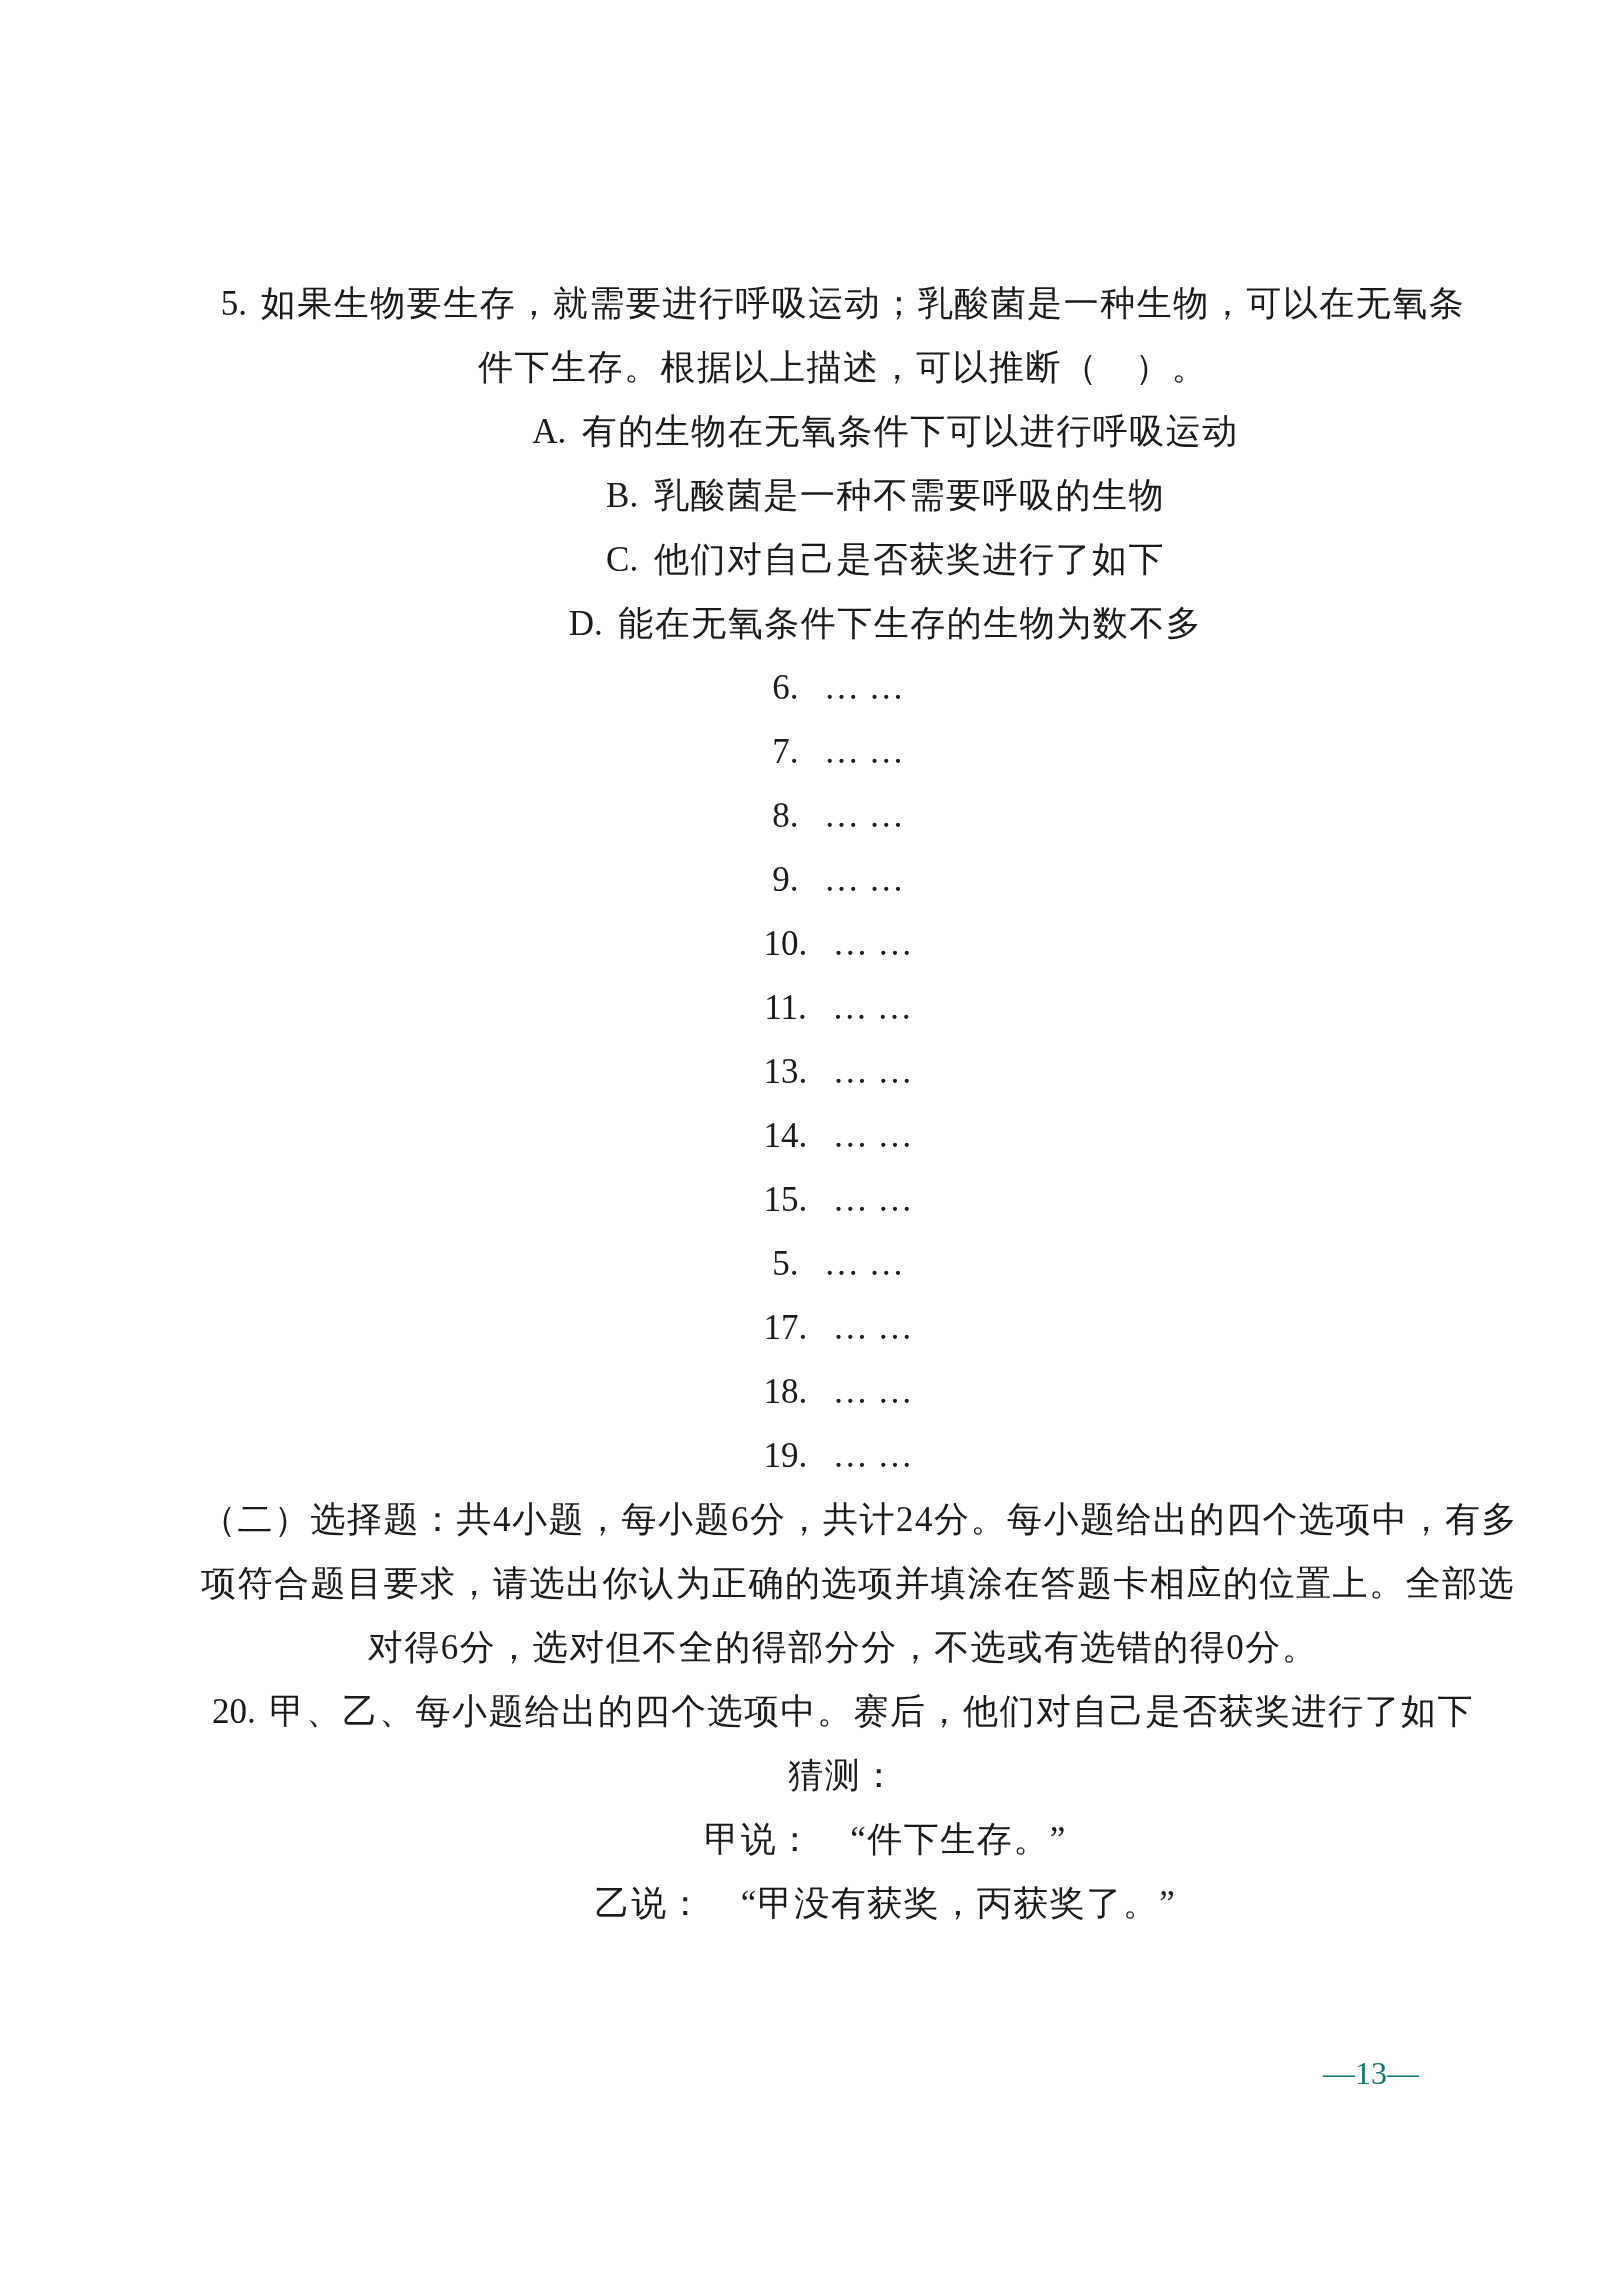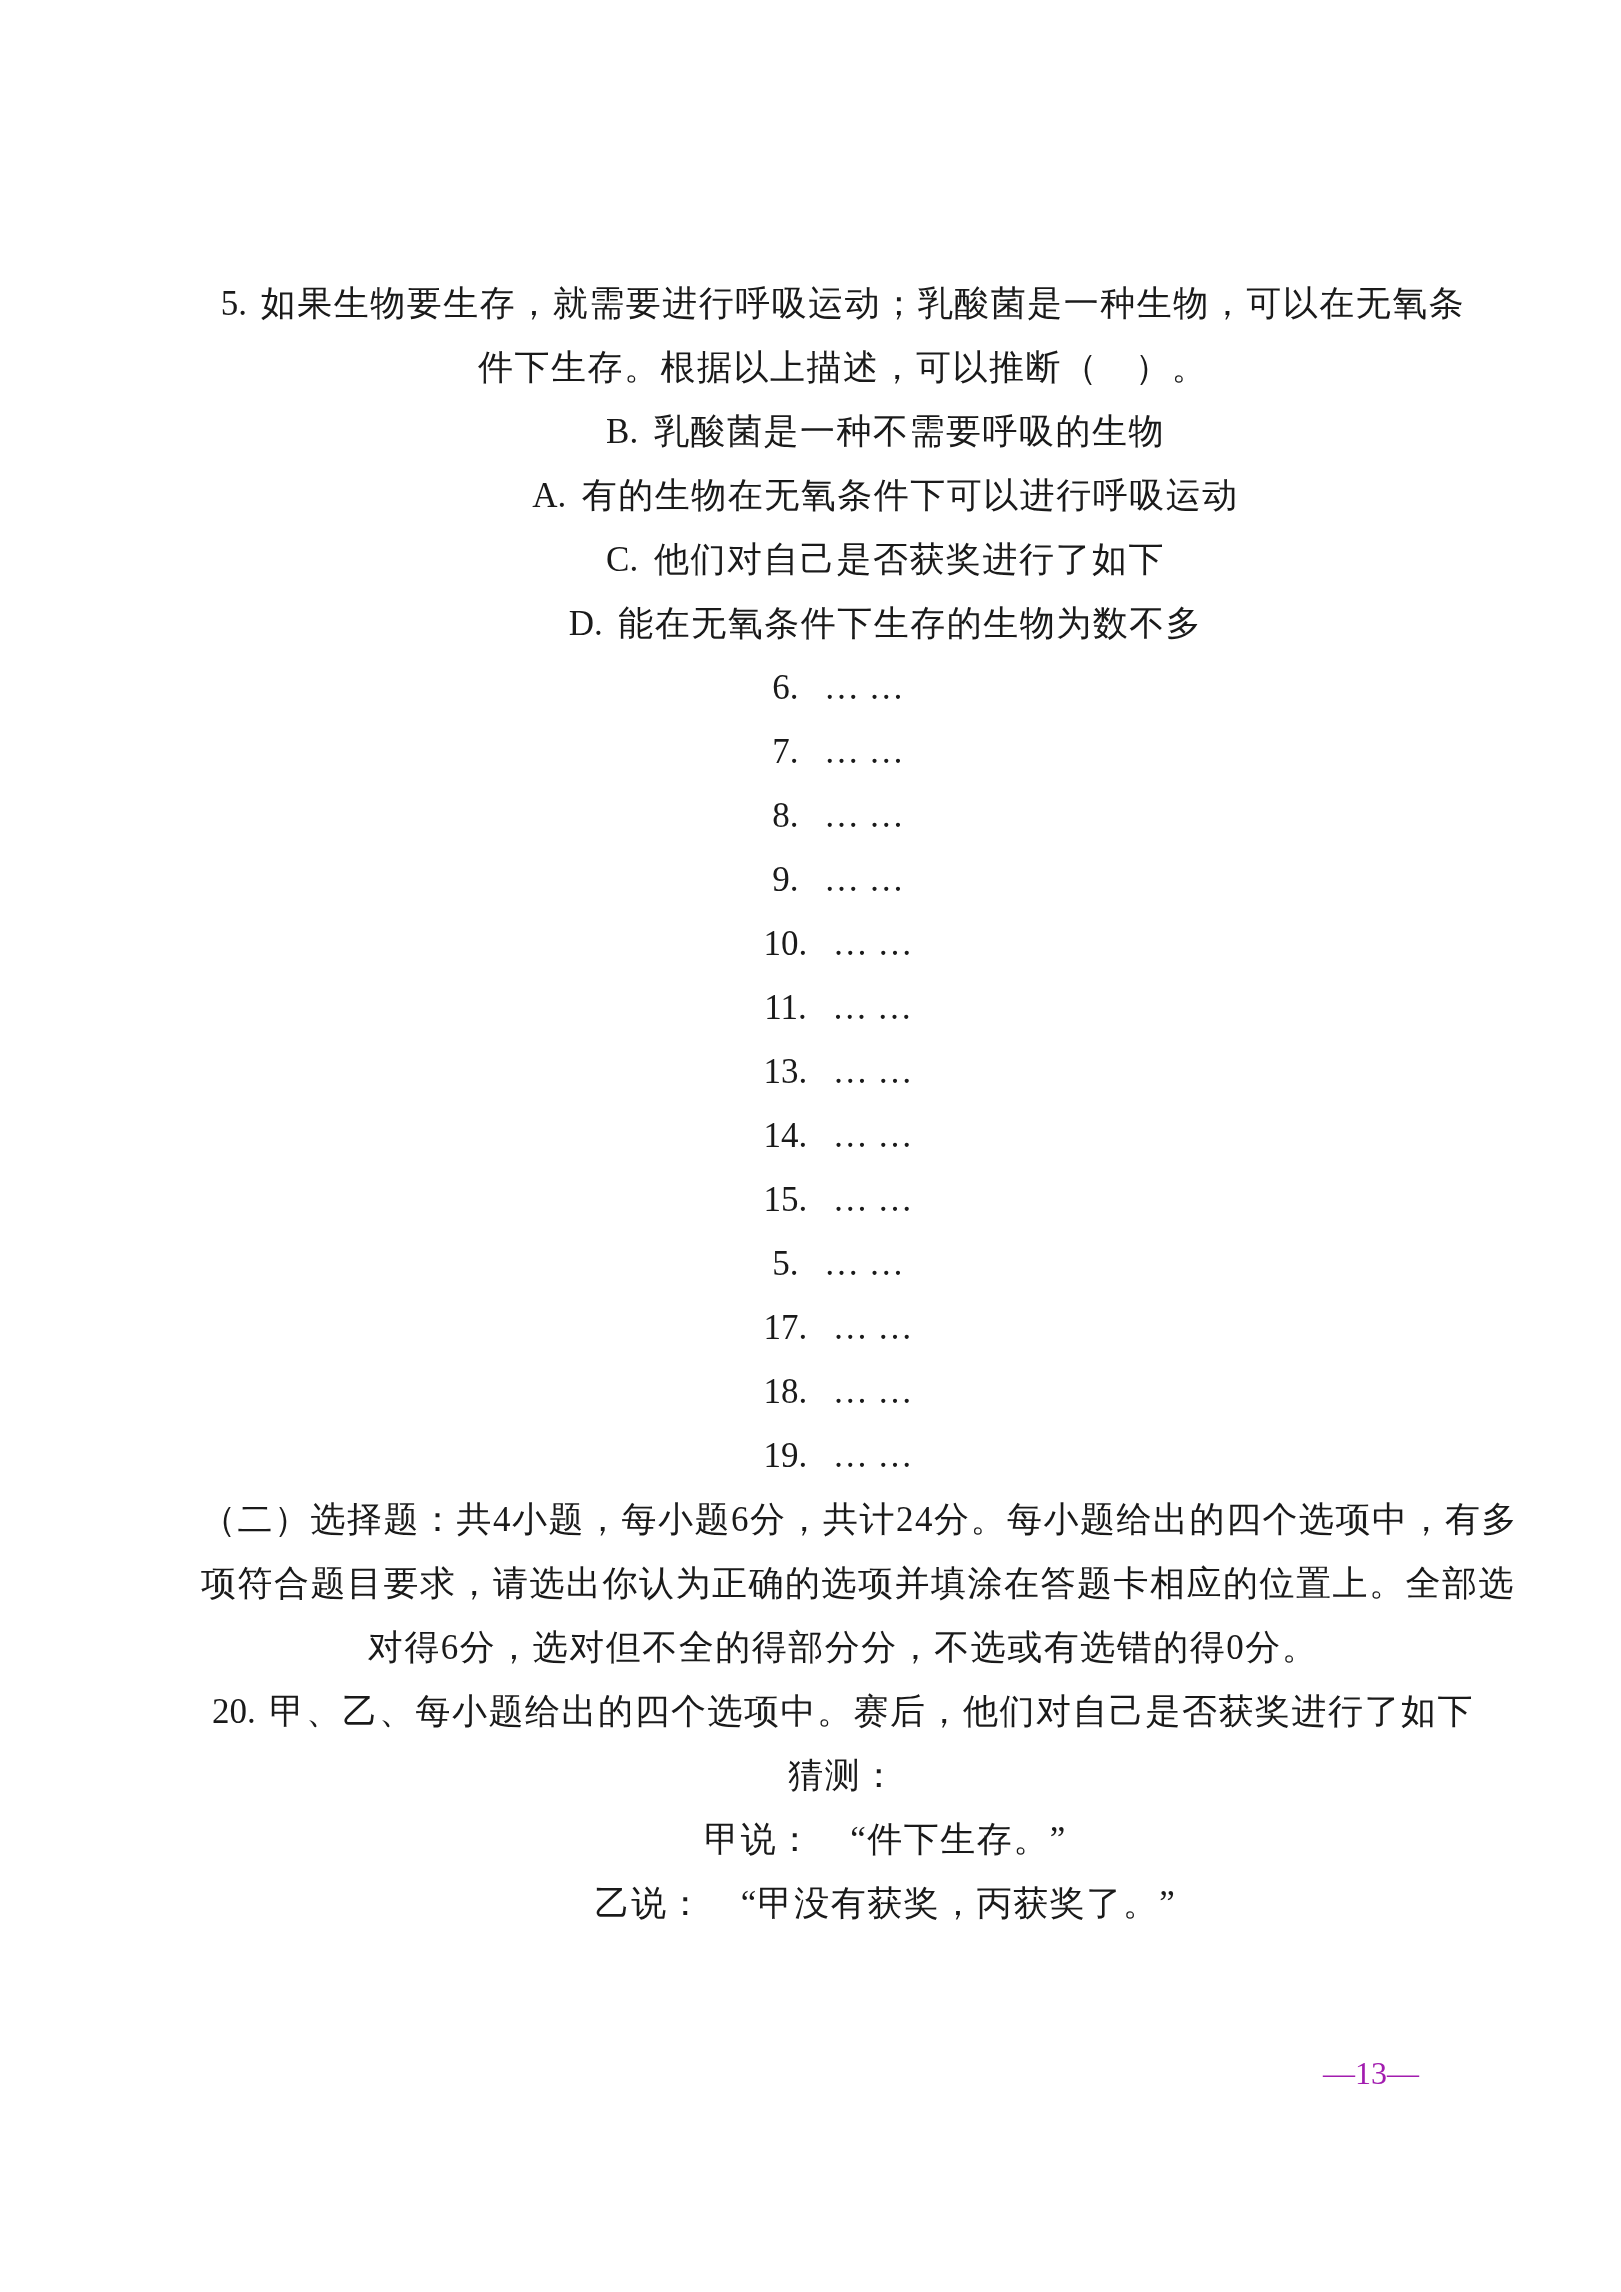--- a/index.html
+++ b/index.html
@@ -50,34 +50,34 @@
   .dots {
     letter-spacing: 9.8px;
   }
   .page-number {
     position: absolute;
     top: 2054px;
     right: 202px;
     font-size: 32px;
     line-height: 39px;
     letter-spacing: 0;
-    color: #a21caf;
+    color: #0f766e;
   }
 </style>
 </head>
 <body>
 
 <div class="page">
   <div class="content">
 
     <p class="line"><span class="num">5.</span><span>如果生物要生存，就需要进行呼吸运动；乳酸菌是一种生物，可以在无氧条</span></p>
     <p class="line"><span>件下生存。根据以上描述，可以推断（　）。</span></p>
 
+    <p class="line indent"><span class="opt-label">A.</span><span>有的生物在无氧条件下可以进行呼吸运动</span></p>
     <p class="line indent"><span class="opt-label">B.</span><span>乳酸菌是一种不需要呼吸的生物</span></p>
-    <p class="line indent"><span class="opt-label">A.</span><span>有的生物在无氧条件下可以进行呼吸运动</span></p>
     <p class="line indent"><span class="opt-label">C.</span><span>他们对自己是否获奖进行了如下</span></p>
     <p class="line indent"><span class="opt-label">D.</span><span>能在无氧条件下生存的生物为数不多</span></p>
 
     <p class="line item-row"><span class="num">6.</span><span class="dots">……</span></p>
     <p class="line item-row"><span class="num">7.</span><span class="dots">……</span></p>
     <p class="line item-row"><span class="num">8.</span><span class="dots">……</span></p>
     <p class="line item-row"><span class="num">9.</span><span class="dots">……</span></p>
     <p class="line item-row"><span class="num">10.</span><span class="dots">……</span></p>
     <p class="line item-row"><span class="num">11.</span><span class="dots">……</span></p>
     <p class="line item-row"><span class="num">13.</span><span class="dots">……</span></p>

